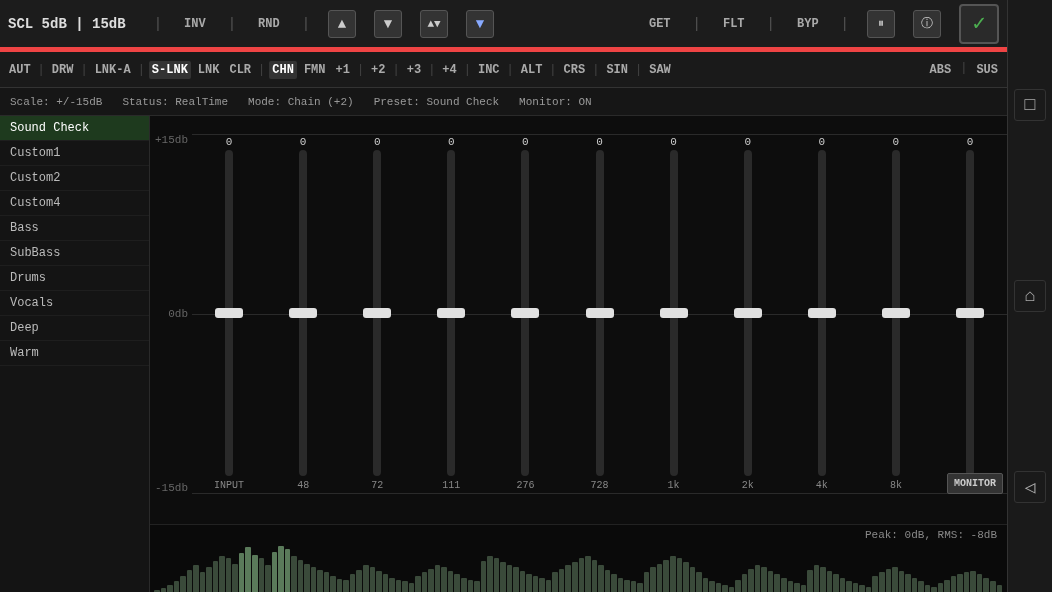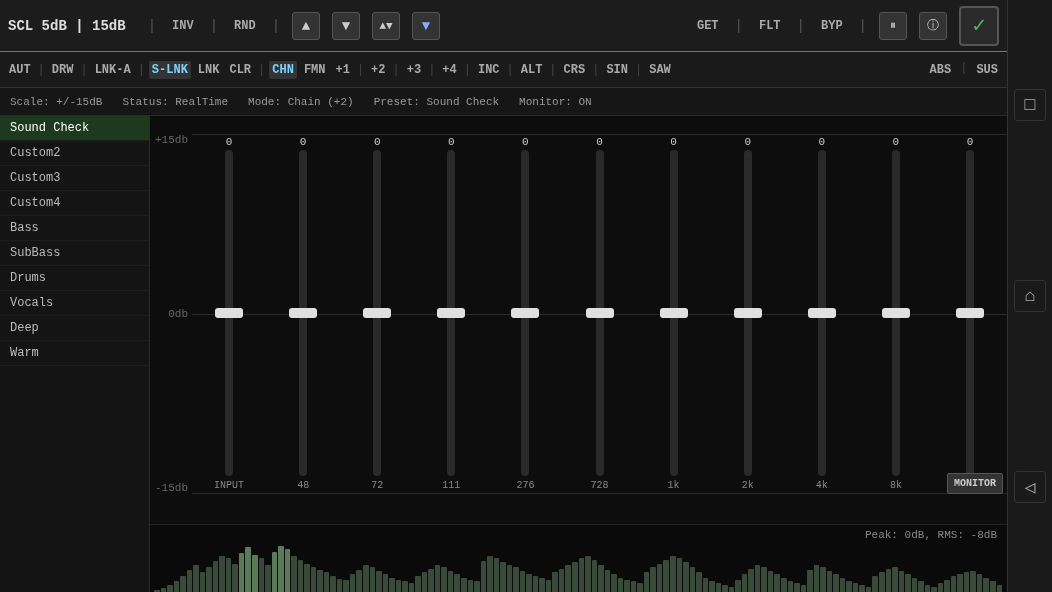--- a/index.html
+++ b/index.html
@@ -32,22 +32,22 @@
       border-left: 1px solid #333;
     }
 
     
     #top-bar {
       background: #1c1c1c;
       height: 52px;
       display: flex;
       align-items: center;
       padding: 0 8px;
-      border-bottom: 1px solid #ef4444;
-      gap: 12px;
+      border-bottom: 5px solid #ef4444;
+      gap: 18px;
     }
 
     #scl-label {
       color: #ddd;
       font-size: 14px;
       font-weight: bold;
       margin-right: 10px;
     }
 
     .top-btn {
@@ -119,21 +119,21 @@
       gap: 4px;
     }
 
     .sec-btn {
       color: #aaa;
       font-size: 12px;
       font-weight: bold;
       cursor: pointer;
       padding: 2px 3px;
     }
-    .sec-btn.active { color: #7dd3fc; background: #333; border-radius: 2px; }
+    .sec-btn.active { color: #ffffff; background: #333; border-radius: 2px; }
 
     .sec-sep { color: #444; font-size: 12px; }
 
     .abs-sus {
       margin-left: auto;
       display: flex;
       gap: 6px;
     }
 
     
@@ -419,22 +419,22 @@
     <span>Status: RealTime</span>
     <span>Mode: Chain (+2)</span>
     <span>Preset: Sound Check</span>
     <span>Monitor: ON</span>
   </div>
 
   <div id="content-area">
 
     <div id="sidebar">
     <div class="preset-item selected">Sound Check</div>
+        <div class="preset-item">Custom1</div>
         <div class="preset-item">Custom2</div>
-        <div class="preset-item">Custom3</div>
         <div class="preset-item">Custom4</div>
         <div class="preset-item">Bass</div>
         <div class="preset-item">SubBass</div>
         <div class="preset-item">Drums</div>
         <div class="preset-item">Vocals</div>
         <div class="preset-item">Deep</div>
         <div class="preset-item">Warm</div>
       </div>
 
     <div id="eq-area">

